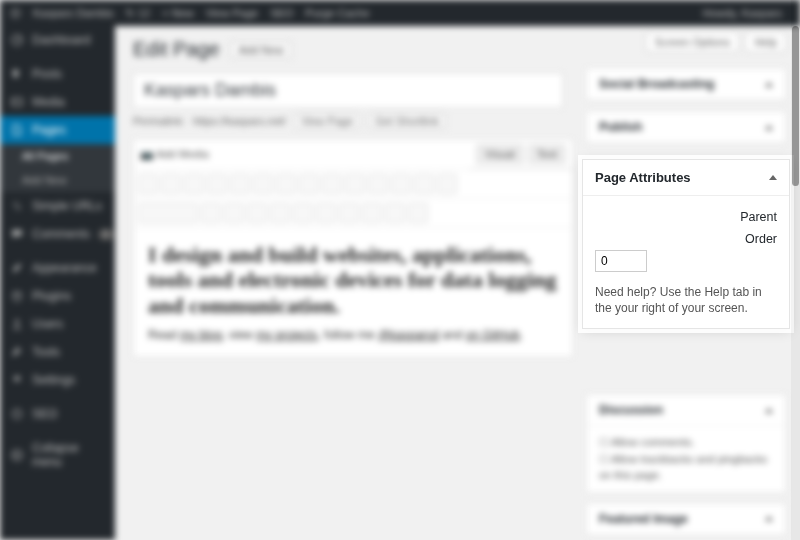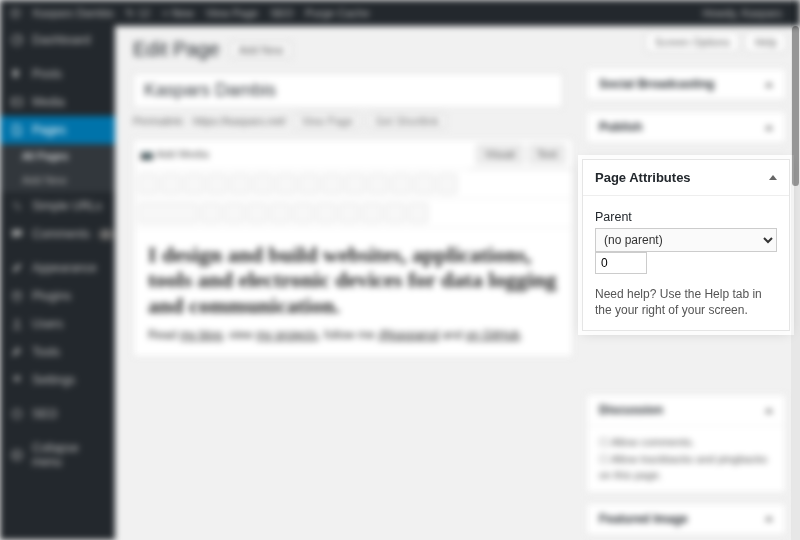--- a/index.html
+++ b/index.html
@@ -57,21 +57,21 @@
     background: #fff;
     border: 1px solid #e5e5e5;
     box-shadow: 0 0 0 4px rgba(255,255,255,0.9), 0 2px 12px rgba(0,0,0,.15);
     font-size: 12.5px;
     color: #23282d;
     z-index: 50;
     margin-left: 35px;
   }
   .focused-panel .fhead { display: flex; align-items: center; justify-content: space-between; padding: 10px 12px; font-weight: 600; font-size: 13px; border-bottom: 1px solid #eee; }
   .focused-panel .fbody { padding: 6px 12px 12px; }
-  .focused-panel label { display: block; margin: 8px 0 4px; font-size: 12.5px; color: #23282d; }
+  .focused-panel label { display: block; margin: 8px 0 4px; font-size: 12.5px; color: #23282d; text-align: right; }
   .focused-panel select { width: 100%; font-size: 12px; padding: 3px 4px; border: 1px solid #ccc; background: #fafafa; color: #333; }
   .focused-panel input[type="text"] { width: 52px; font-size: 12px; padding: 3px 5px; border: 1px solid #ccc; background: #fff; }
   .focused-panel .help { margin-top: 12px; font-size: 12px; line-height: 1.35; color: #555; }
   .tri { width: 0; height: 0; border-left: 4px solid transparent; border-right: 4px solid transparent; border-bottom: 5px solid #666; }
 
   .scrollbar { position: absolute; right: 0; top: 0; bottom: 0; width: 9px; background: rgba(0,0,0,.04); z-index: 60; }
   .scrollthumb { position: absolute; right: 1px; top: 26px; width: 7px; height: 160px; background: rgba(0,0,0,.35); border-radius: 4px; }
 </style>
 </head>
 <body>
@@ -280,25 +280,23 @@
   </div>
 </div>
 
 <div class="focused-panel">
   <div class="fhead">
     <span>Page Attributes</span>
     <span class="tri"></span>
   </div>
   <div class="fbody">
     <label>Parent</label>
-    <select>
-      <option>(no parent)</option>
-    </select>
-
-
+
+
+    <label>Order</label>
     <input type="text" value="0" style="">
 
     <div class="help">Need help? Use the Help tab in the your right of your screen.</div>
   </div>
 </div>
 
 <div class="scrollbar">
   <div class="scrollthumb"></div>
 </div>
 

